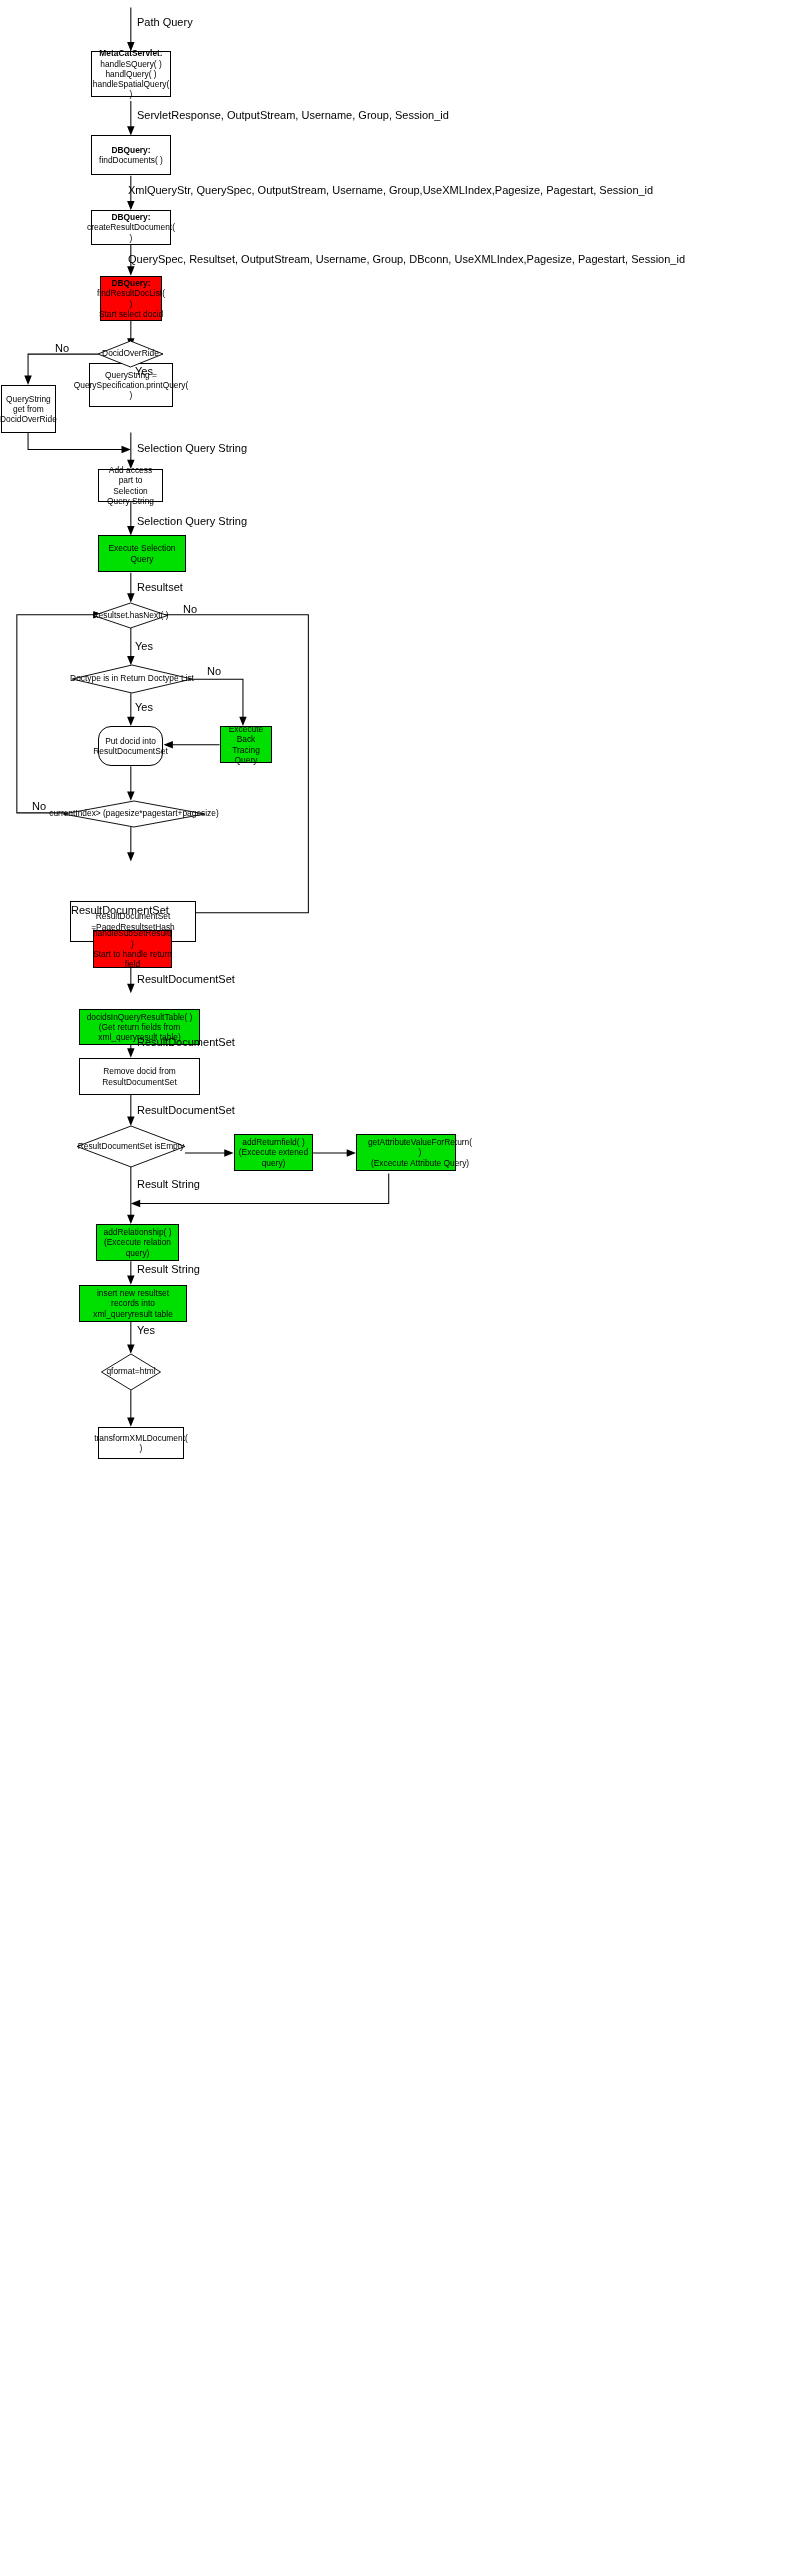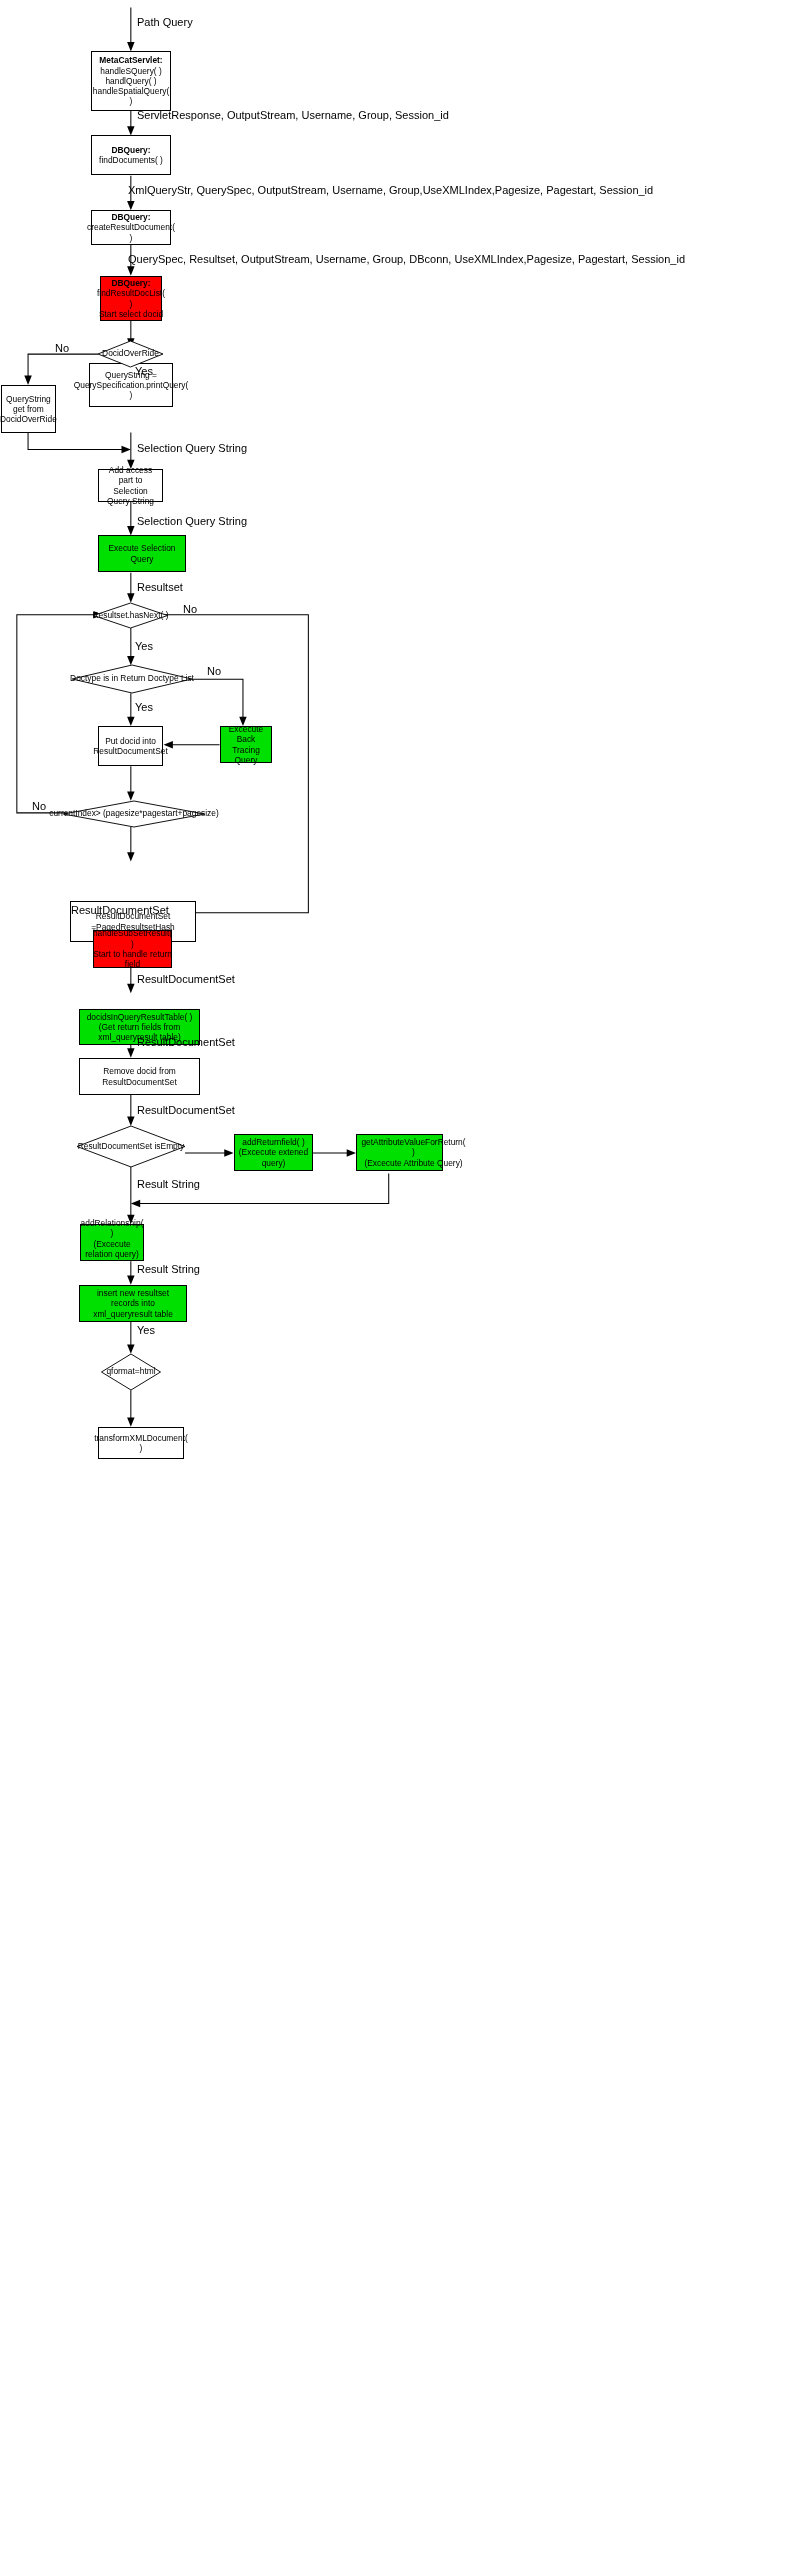--- a/index.html
+++ b/index.html
@@ -114,21 +114,21 @@
     <line x1="140" y1="1350" x2="140" y2="1368"></line>
     <polygon points="140,1375 136,1365 144,1365"></polygon>
 
     <line x1="140" y1="1415" x2="140" y2="1442"></line>
     <polygon points="140,1449 136,1439 144,1439"></polygon>
 
     <line x1="140" y1="1488" x2="140" y2="1520"></line>
     <polygon points="140,1527 136,1517 144,1517"></polygon>
   </svg>
 
-  <div class="node" style="left:91px;top:51px;width:80px;height:60px;">
+  <div class="node" style="left:91px;top:51px;width:80px;height:46px;">
     <div class="txt"><b>MetaCatServlet:</b><br><span>handleSQuery( )
 handlQuery( )
 handleSpatialQuery( )</span></div>
   </div>
 
   <div class="node" style="left:91px;top:135px;width:80px;height:40px;">
     <div class="txt"><b>DBQuery:</b><br><span>findDocuments( )</span></div>
   </div>
 
   <div class="node" style="left:91px;top:210px;width:80px;height:35px;">
@@ -153,21 +153,21 @@
 
   <div class="node" style="left:98px;top:469px;width:65px;height:33px;">
     <div class="txt">Add access part to
 Selection Query String</div>
   </div>
 
   <div class="node green" style="left:98px;top:535px;width:88px;height:37px;">
     <div class="txt">Execute Selection Query</div>
   </div>
 
-  <div class="node" style="left:98px;top:726px;width:65px;height:40px;">
+  <div class="node" style="left:98px;top:726px;width:65px;height:40px;border-radius:13px;">
     <div class="txt">Put docid into
 ResultDocumentSet</div>
   </div>
 
   <div class="node green" style="left:220px;top:726px;width:52px;height:37px;">
     <div class="txt">Excecute Back
 Tracing Query</div>
   </div>
 
   <div class="node" style="left:70px;top:861px;width:126px;height:41px;margin-top:40px;">
@@ -186,26 +186,26 @@
 
   <div class="node" style="left:79px;top:1058px;width:121px;height:37px;">
     <div class="txt">Remove docid from ResultDocumentSet</div>
   </div>
 
   <div class="node green" style="left:234px;top:1134px;width:79px;height:37px;">
     <div class="txt">addReturnfield( )
 (Excecute extened query)</div>
   </div>
 
-  <div class="node green" style="left:356px;top:1134px;width:87px;height:37px;padding-left:28px;">
+  <div class="node green" style="left:356px;top:1134px;width:100px;height:37px;padding-left:28px;">
     <div class="txt">getAttributeValueForReturn( )
 (Excecute Attribute Query)</div>
   </div>
 
-  <div class="node green" style="left:80px;top:1224px;width:64px;height:37px;align-items:flex-end;">
+  <div class="node green" style="left:96px;top:1224px;width:83px;height:37px;">
     <div class="txt">addRelationship( )
 (Excecute relation query)</div>
   </div>
 
   <div class="node green" style="left:79px;top:1285px;width:108px;height:37px;">
     <div class="txt">insert new resultset records into
 xml_queryresult table</div>
   </div>
 
   <div class="node" style="left:98px;top:1427px;width:86px;height:32px;">

